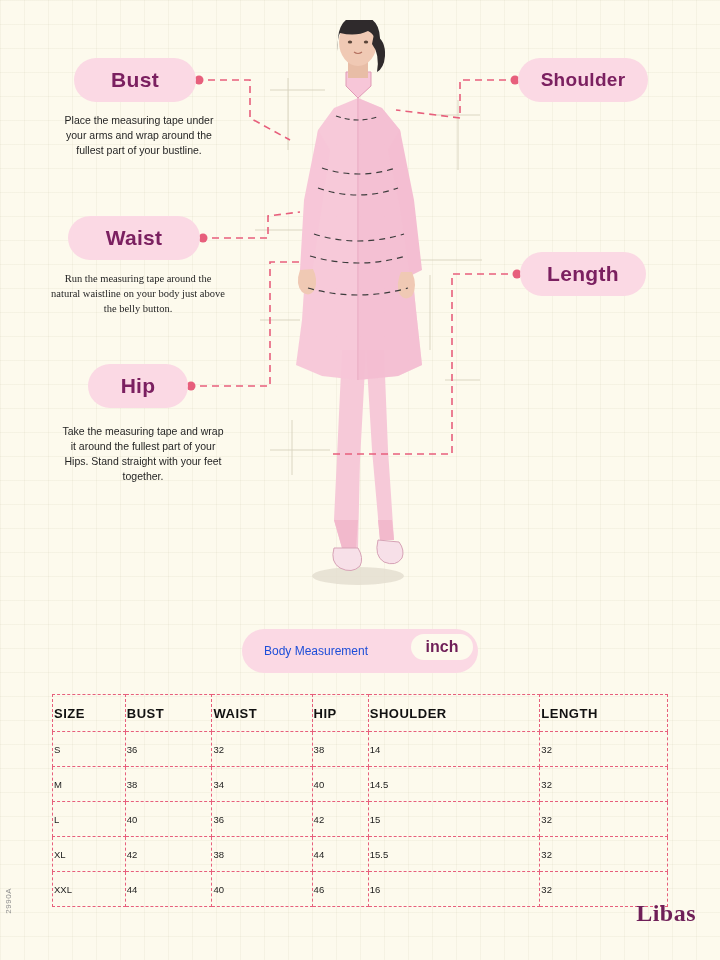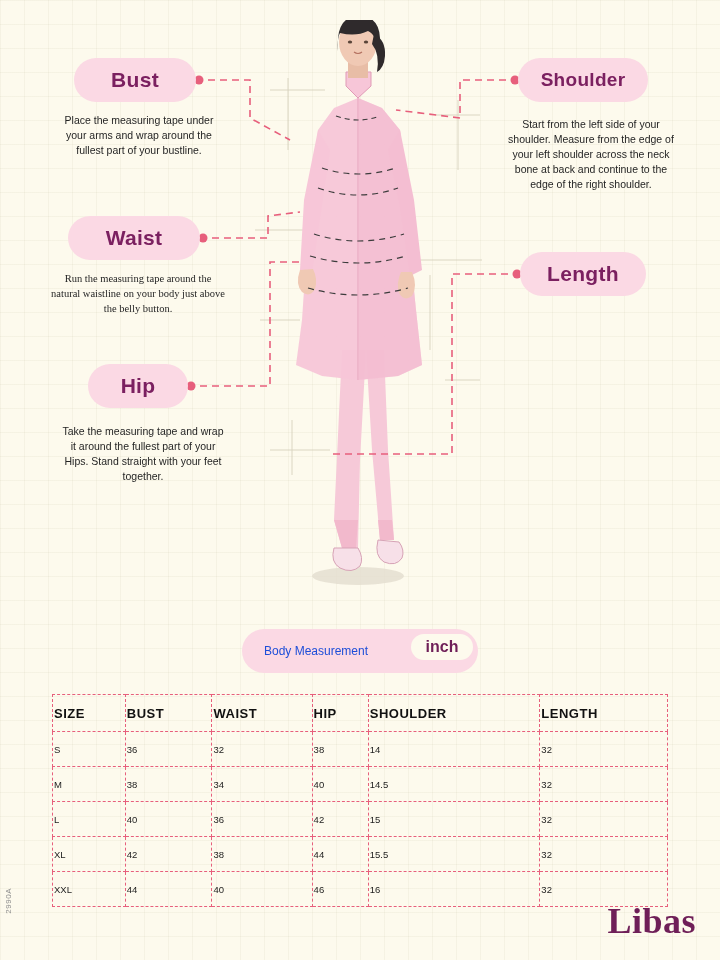--- a/index.html
+++ b/index.html
@@ -144,21 +144,21 @@
     font-size: 14px;
     font-weight: bold;
   }
 
   .brand {
     position: absolute;
     right: 24px;
     top: 900px;
     color: #6f1f58;
     font-family: "Liberation Serif", serif;
-    font-size: 36px;
+    font-size: 24px;
     font-weight: bold;
     letter-spacing: .5px;
   }
 
   .sidecode {
     position: absolute;
     left: 4px;
     top: 888px;
     font-size: 8px;
     color: #8d8d8d;
@@ -269,21 +269,20 @@
   <div class="desc desc-waist">Run the measuring tape around the natural waistline on your body just above the belly button.</div>
 
   <div class="pill pill-hip">
     <span>Hip</span>
   </div>
   <div class="desc desc-hip">Take the measuring tape and wrap it around the fullest part of your Hips. Stand straight with your feet together.</div>
 
   <div class="pill pill-shoulder">
     <span>Shoulder</span>
   </div>
-  <div class="desc desc-shoulder">Start from the left side of your shoulder. Measure from the edge of your left shoulder across the neck bone at back and continue to the edge of the right shoulder.</div>
 
   <div class="pill pill-length">
     <span>Length</span>
   </div>
 
   <div class="bm-bar">
     <span class="bm-label">Body Measurement</span>
     <span class="bm-unit">inch</span>
   </div>
 

